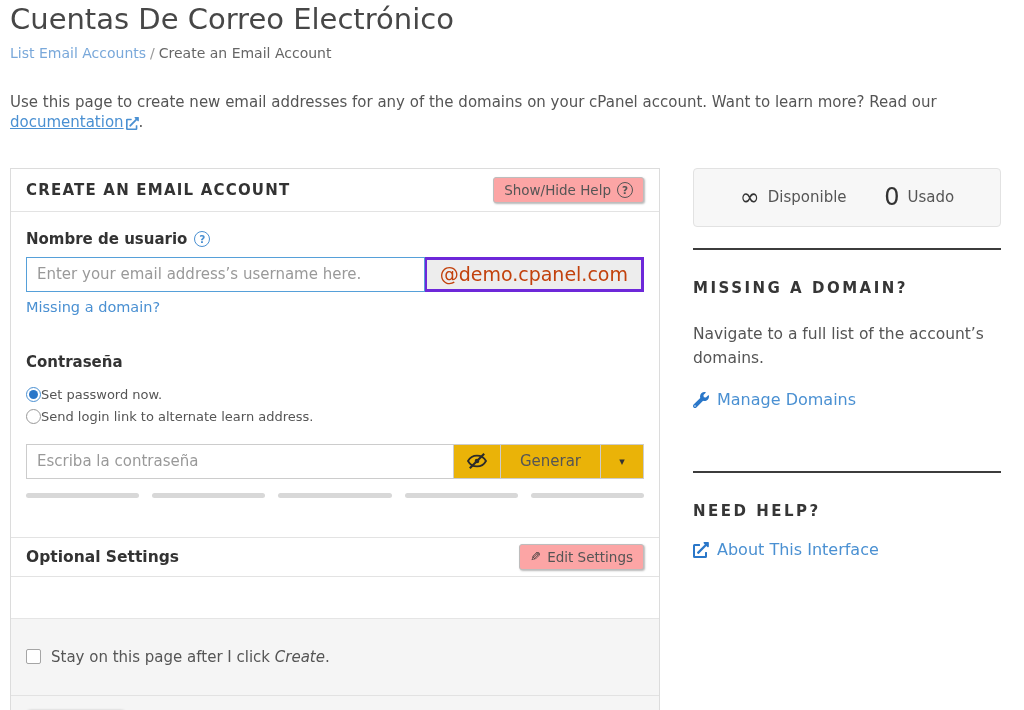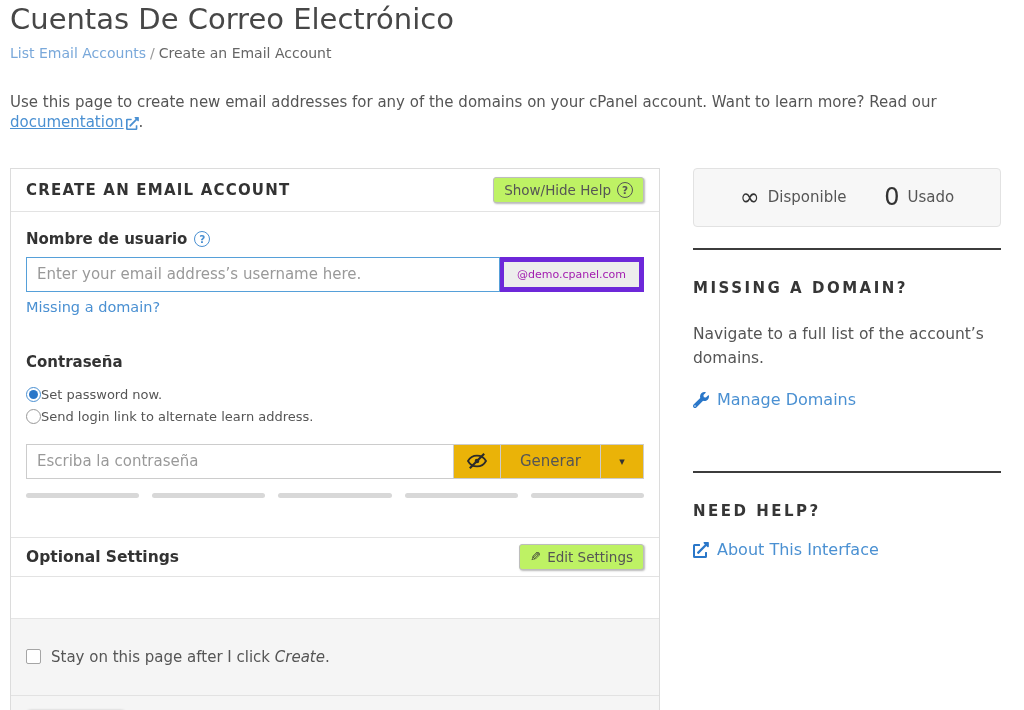--- a/index.html
+++ b/index.html
@@ -30,21 +30,21 @@
 
   
   .panel { width: 650px; background: #fff; border: 1px solid #dcdcdc; }
   .panel-header {
     display: flex; justify-content: space-between; align-items: center;
     padding: 8px 15px; min-height: 42px; border-bottom: 1px solid #e3e3e3;
   }
   .panel-title { font-size: 15px; font-weight: 700; color: #333; letter-spacing: 1.2px; }
   .btn-default {
     display: inline-flex; align-items: center; gap: 6px;
-    background: #bef264; border: 1px solid #bdbdbd; border-radius: 3px;
+    background: #fca5a5; border: 1px solid #bdbdbd; border-radius: 3px;
     padding: 4px 10px; font-size: 13.5px; color: #555;
     font-family: inherit; cursor: pointer;
     box-shadow: 1px 1px 2px rgba(0,0,0,.28);
   }
   .q-circle {
     display: inline-flex; align-items: center; justify-content: center;
     width: 16px; height: 16px; border-radius: 50%;
     border: 1.5px solid #555; color: #555;
     font-size: 10.5px; font-weight: 700;
   }
@@ -57,22 +57,22 @@
   .text-input {
     height: 35px; border: 1px solid #ccc; background: #fff;
     padding: 6px 10px; font-size: 15px; color: #555; font-family: inherit;
     outline: none;
   }
   .text-input::placeholder { color: #999; opacity: 1; }
   .text-input.focused { border-color: #56a0d9; position: relative; z-index: 2; }
   .grow { flex: 1 1 auto; min-width: 0; }
   .addon {
     display: flex; align-items: center; padding: 0 13px;
-    background: #ededed; border: 5px solid #6d28d9; margin-left: -1px;
-    font-size: 11px; color: #a21caf; white-space: nowrap;
+    background: #ededed; border: 3px solid #6d28d9; margin-left: -1px;
+    font-size: 19px; color: #c2410c; white-space: nowrap;
   }
   .missing-link { display: inline-block; margin-top: 7px; font-size: 14.5px; color: #4a90d2; }
 
   .password-section { margin-top: 36px; }
   .radio-group { margin-top: 13px; }
   .radio-row { display: flex; align-items: center; gap: 0; font-size: 13px; color: #555; line-height: 22px; cursor: pointer; }
   .radio {
     width: 15px; height: 15px; border-radius: 50%;
     border: 1px solid #999; background: #fff; flex: 0 0 auto;
     display: inline-flex; align-items: center; justify-content: center;

